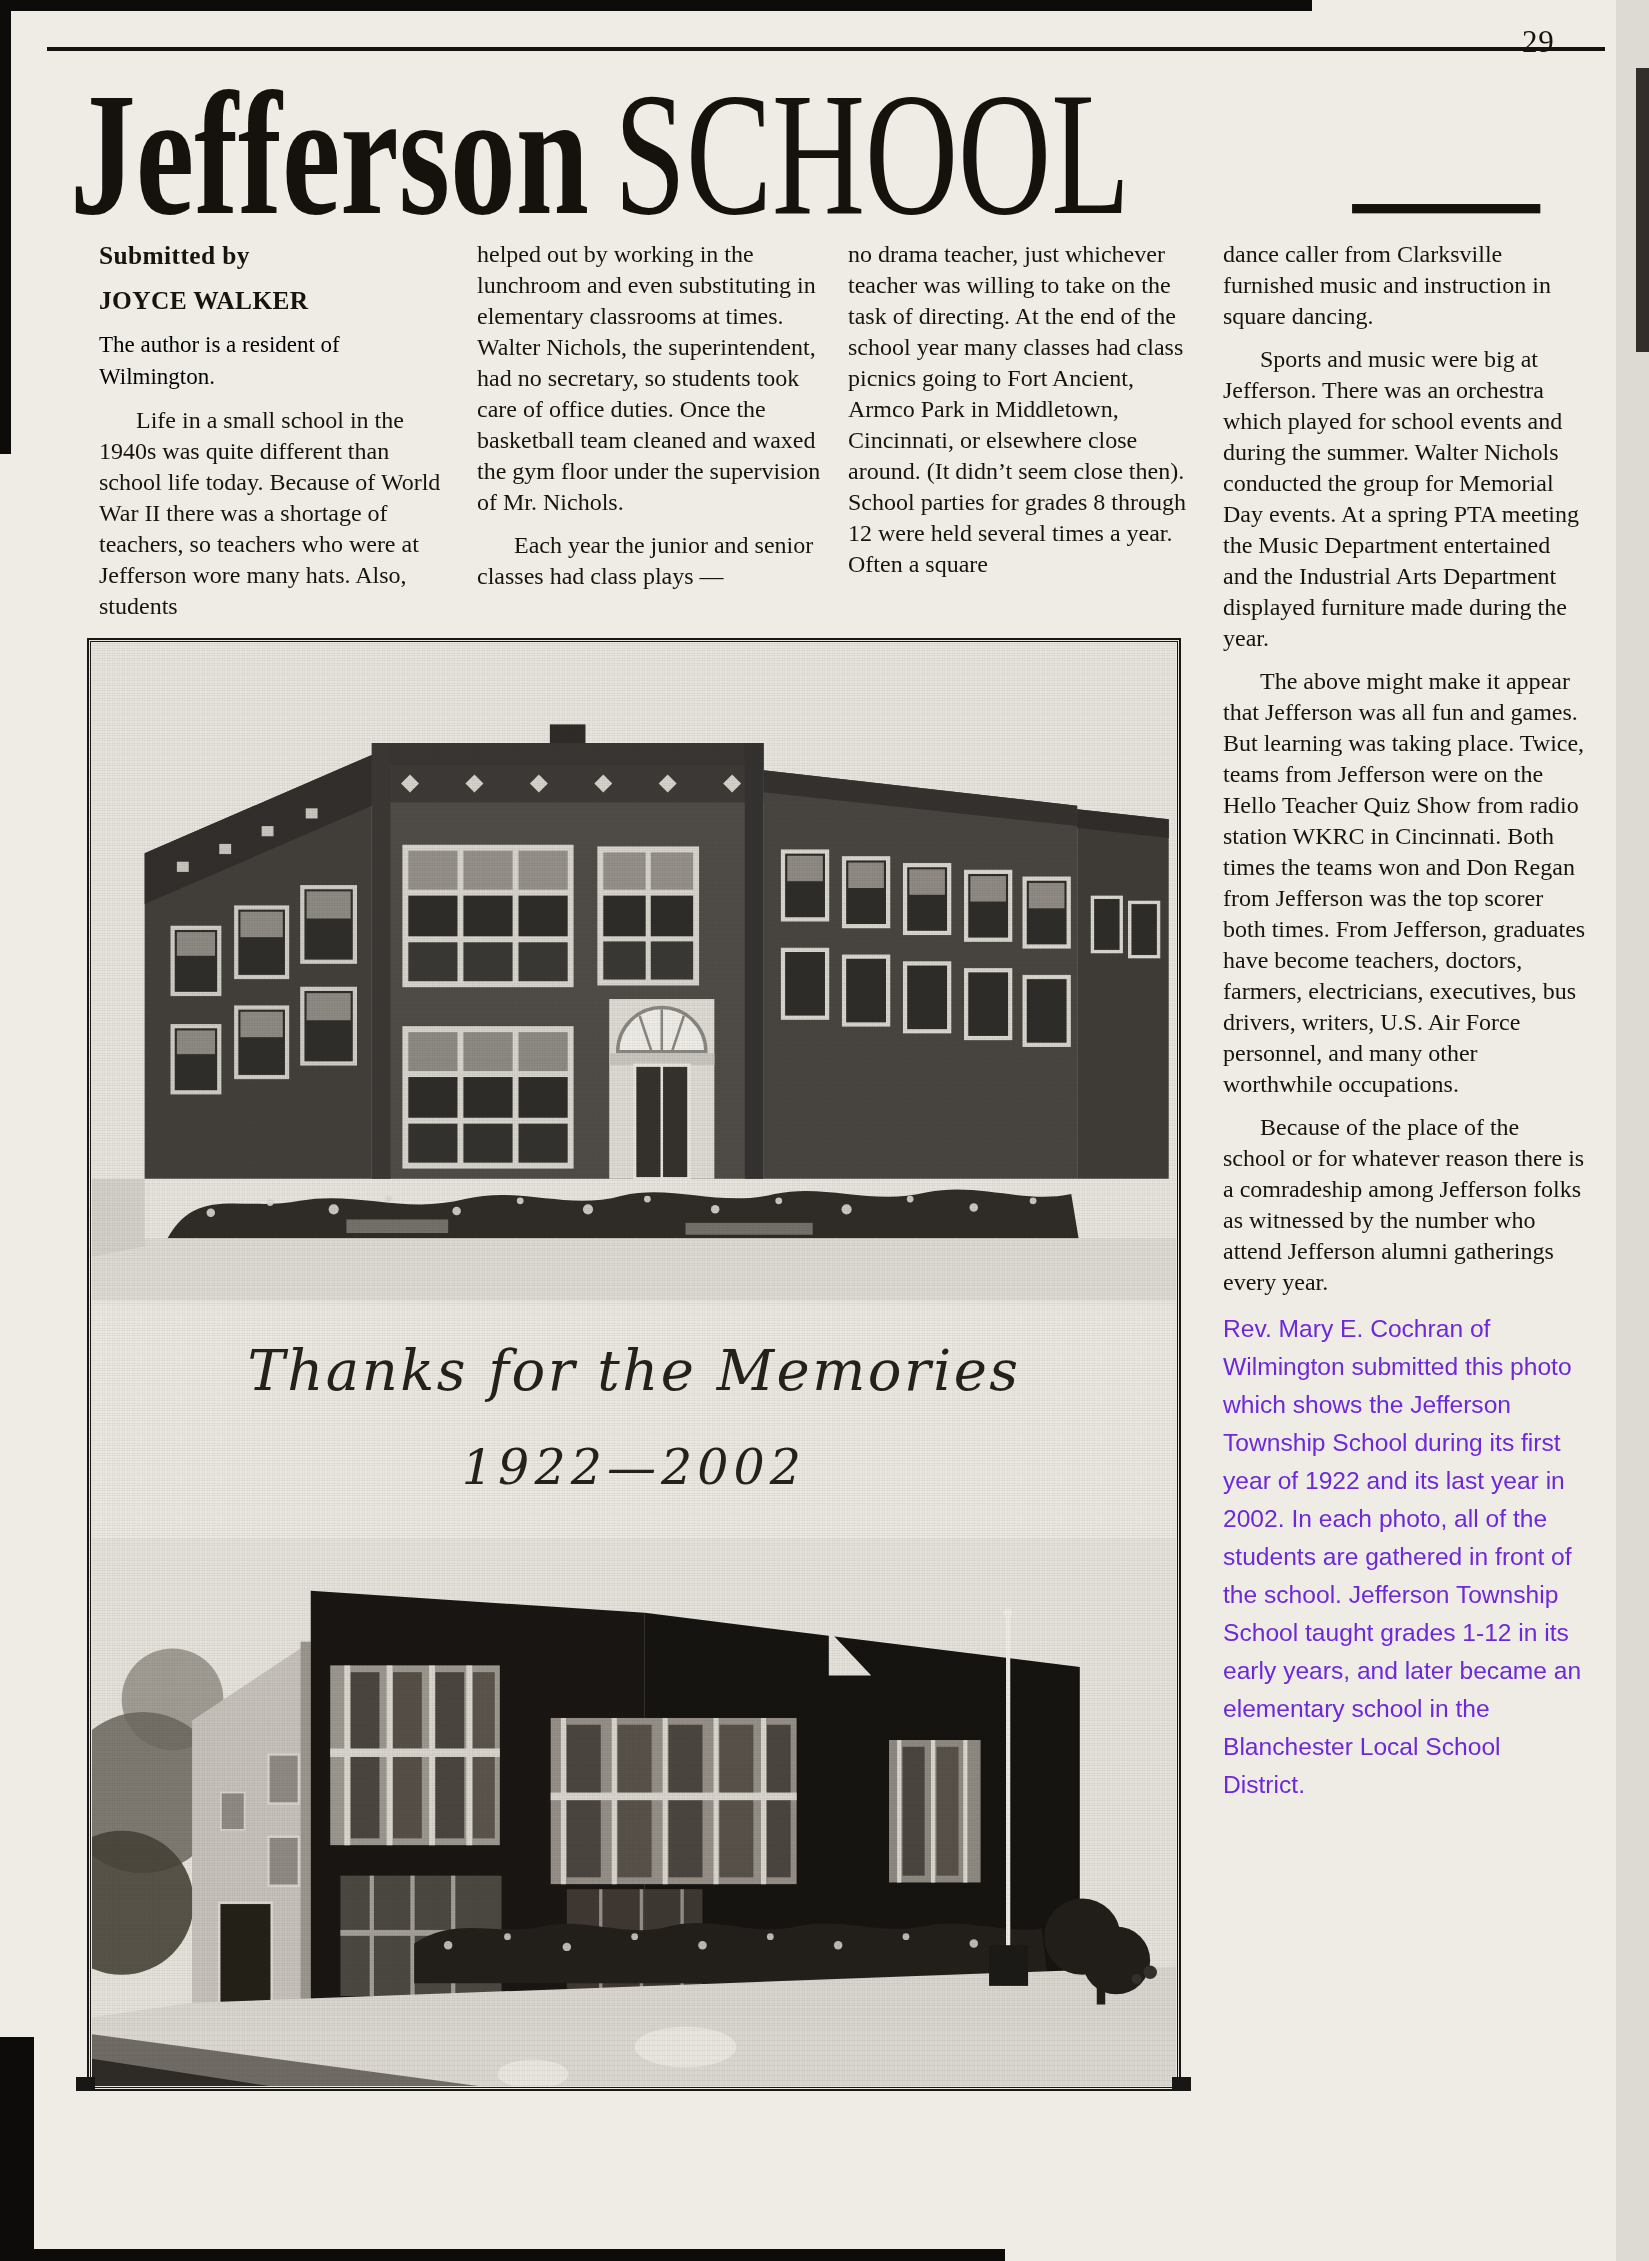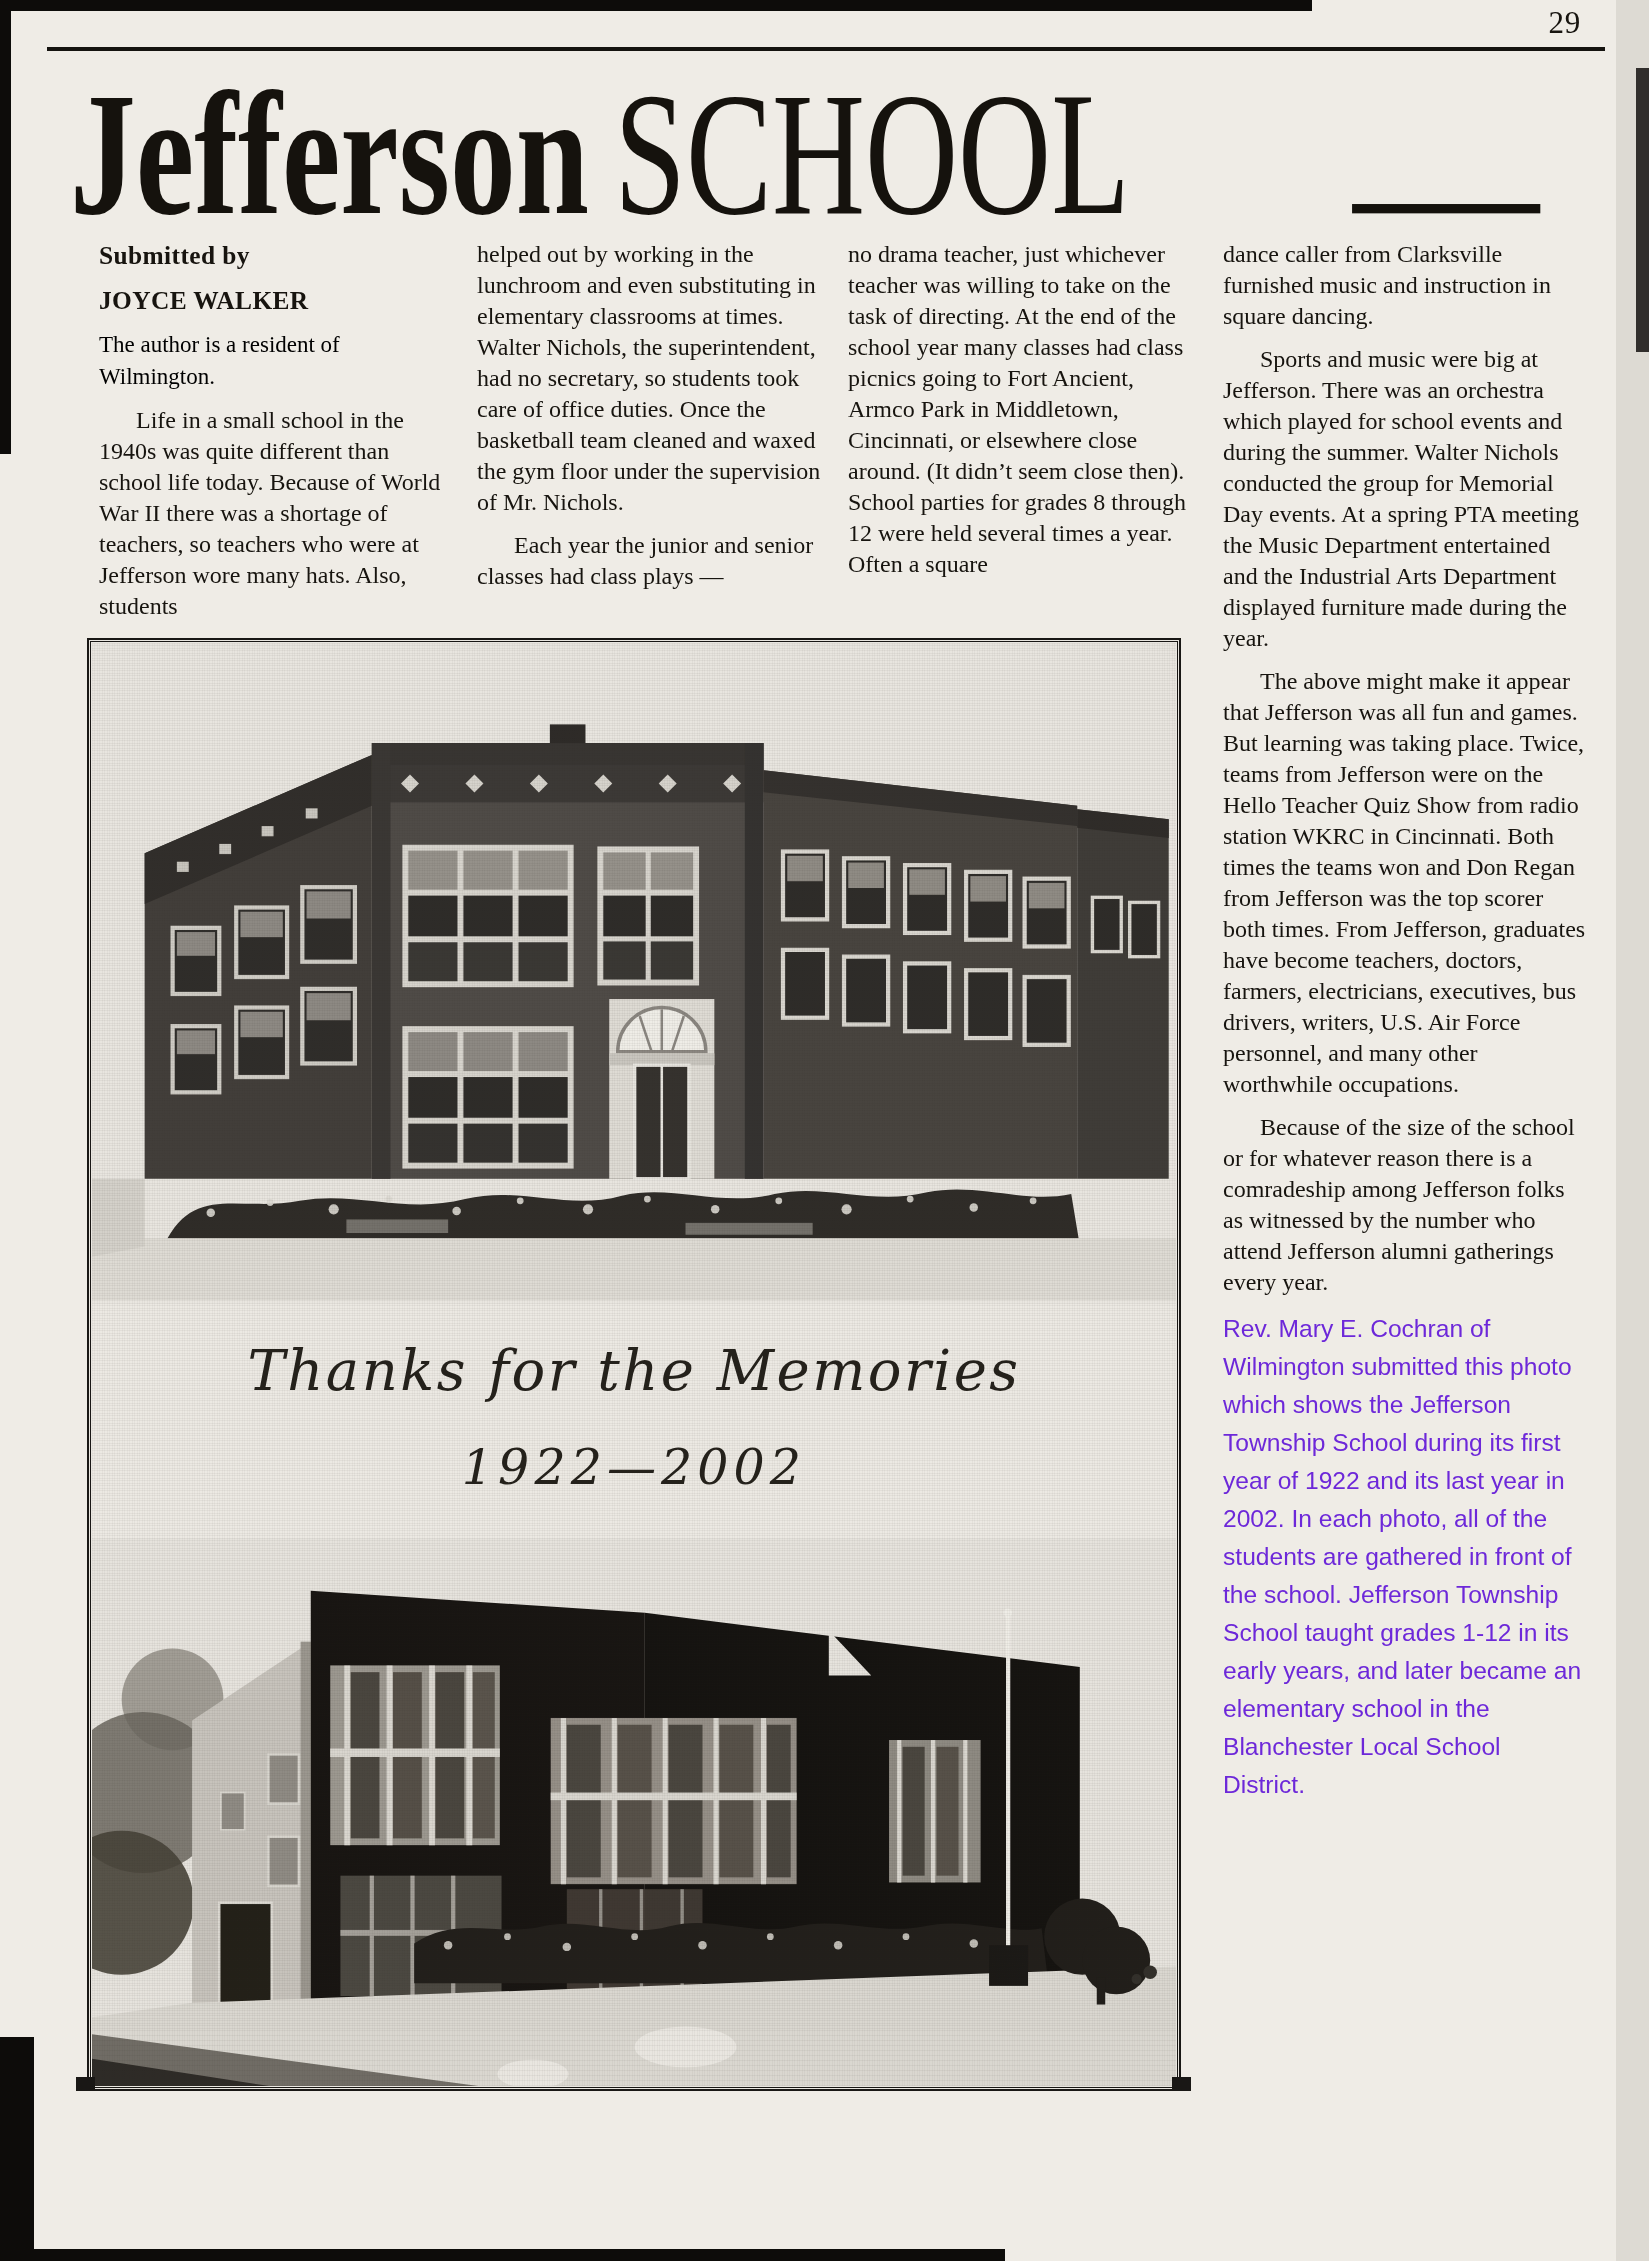--- a/index.html
+++ b/index.html
@@ -10,22 +10,22 @@
     font-family:"Liberation Serif", serif;
     color:#17140f;
     overflow:hidden;
   }
   .abs{position:absolute;}
   
   .artifact{background:#0d0c0a;}
   .edge-tint{background:rgba(70,62,52,.10);}
   
   .page-number{
-    left:1522px;top:5px;width:59px;
-    font-size:31px;font-weight:400;text-align:right;
+    left:1522px;top:24px;width:59px;
+    font-size:31px;font-weight:400;
     letter-spacing:0.8px;
   }
   .top-rule{left:47px;top:47px;width:1558px;height:4.2px;background:#15130f;}
   
   .headline-svg{left:70px;top:75px;}
   .headline-svg text{fill:#15120d;font-family:"Liberation Serif",serif;}
   
   .col{
     top:227px;width:376px;
     font-size:24px;line-height:31px;
@@ -103,21 +103,21 @@
 </div>
 
 <div class="abs col" style="left:836px;width:366px;">
   <p>no drama teacher, just whichever teacher was willing to take on the task of directing. At the end of the school year many classes had class picnics going to Fort Ancient, Armco Park in Middletown, Cincinnati, or elsewhere close around. (It didn’t seem close then). School parties for grades 8 through 12 were held several times a year. Often a square</p>
 </div>
 
 <div class="abs col" style="left:1211px;width:387px;">
   <p>dance caller from Clarksville furnished music and instruction in square dancing.</p>
   <p class="indent">Sports and music were big at Jefferson. There was an orchestra which played for school events and during the summer. Walter Nichols conducted the group for Memorial Day events. At a spring PTA meeting the Music Department entertained and the Industrial Arts Department displayed furniture made during the year.</p>
   <p class="indent">The above might make it appear that Jefferson was all fun and games. But learning was taking place. Twice, teams from Jefferson were on the Hello Teacher Quiz Show from radio station WKRC in Cincinnati. Both times the teams won and Don Regan from Jefferson was the top scorer both times. From Jefferson, graduates have become teachers, doctors, farmers, electricians, executives, bus drivers, writers, U.S. Air Force personnel, and many other worthwhile occupations.</p>
-  <p class="indent">Because of the size of the school or for whatever reason there is a comradeship among Jefferson folks as witnessed by the number who attend Jefferson alumni gatherings every year.</p>
+  <p class="indent">Because of the place of the school or for whatever reason there is a comradeship among Jefferson folks as witnessed by the number who attend Jefferson alumni gatherings every year.</p>
   <p class="caption">Rev. Mary E. Cochran of Wilmington submitted this photo which shows the Jefferson Township School during its first year of 1922 and its last year in 2002. In each photo, all of the students are gathered in front of the school. Jefferson Township School taught grades 1-12 in its early years, and later became an elementary school in the Blanchester Local School District.</p>
 </div>
 
 <div class="abs photo-frame">
   <div class="photo-frame-inner">
     <div class="photo-stack">
 
       
       <svg width="1087" height="657" viewBox="0 0 1282 775">
         <rect x="0" y="0" width="1282" height="775" fill="#e8e5df"></rect>

